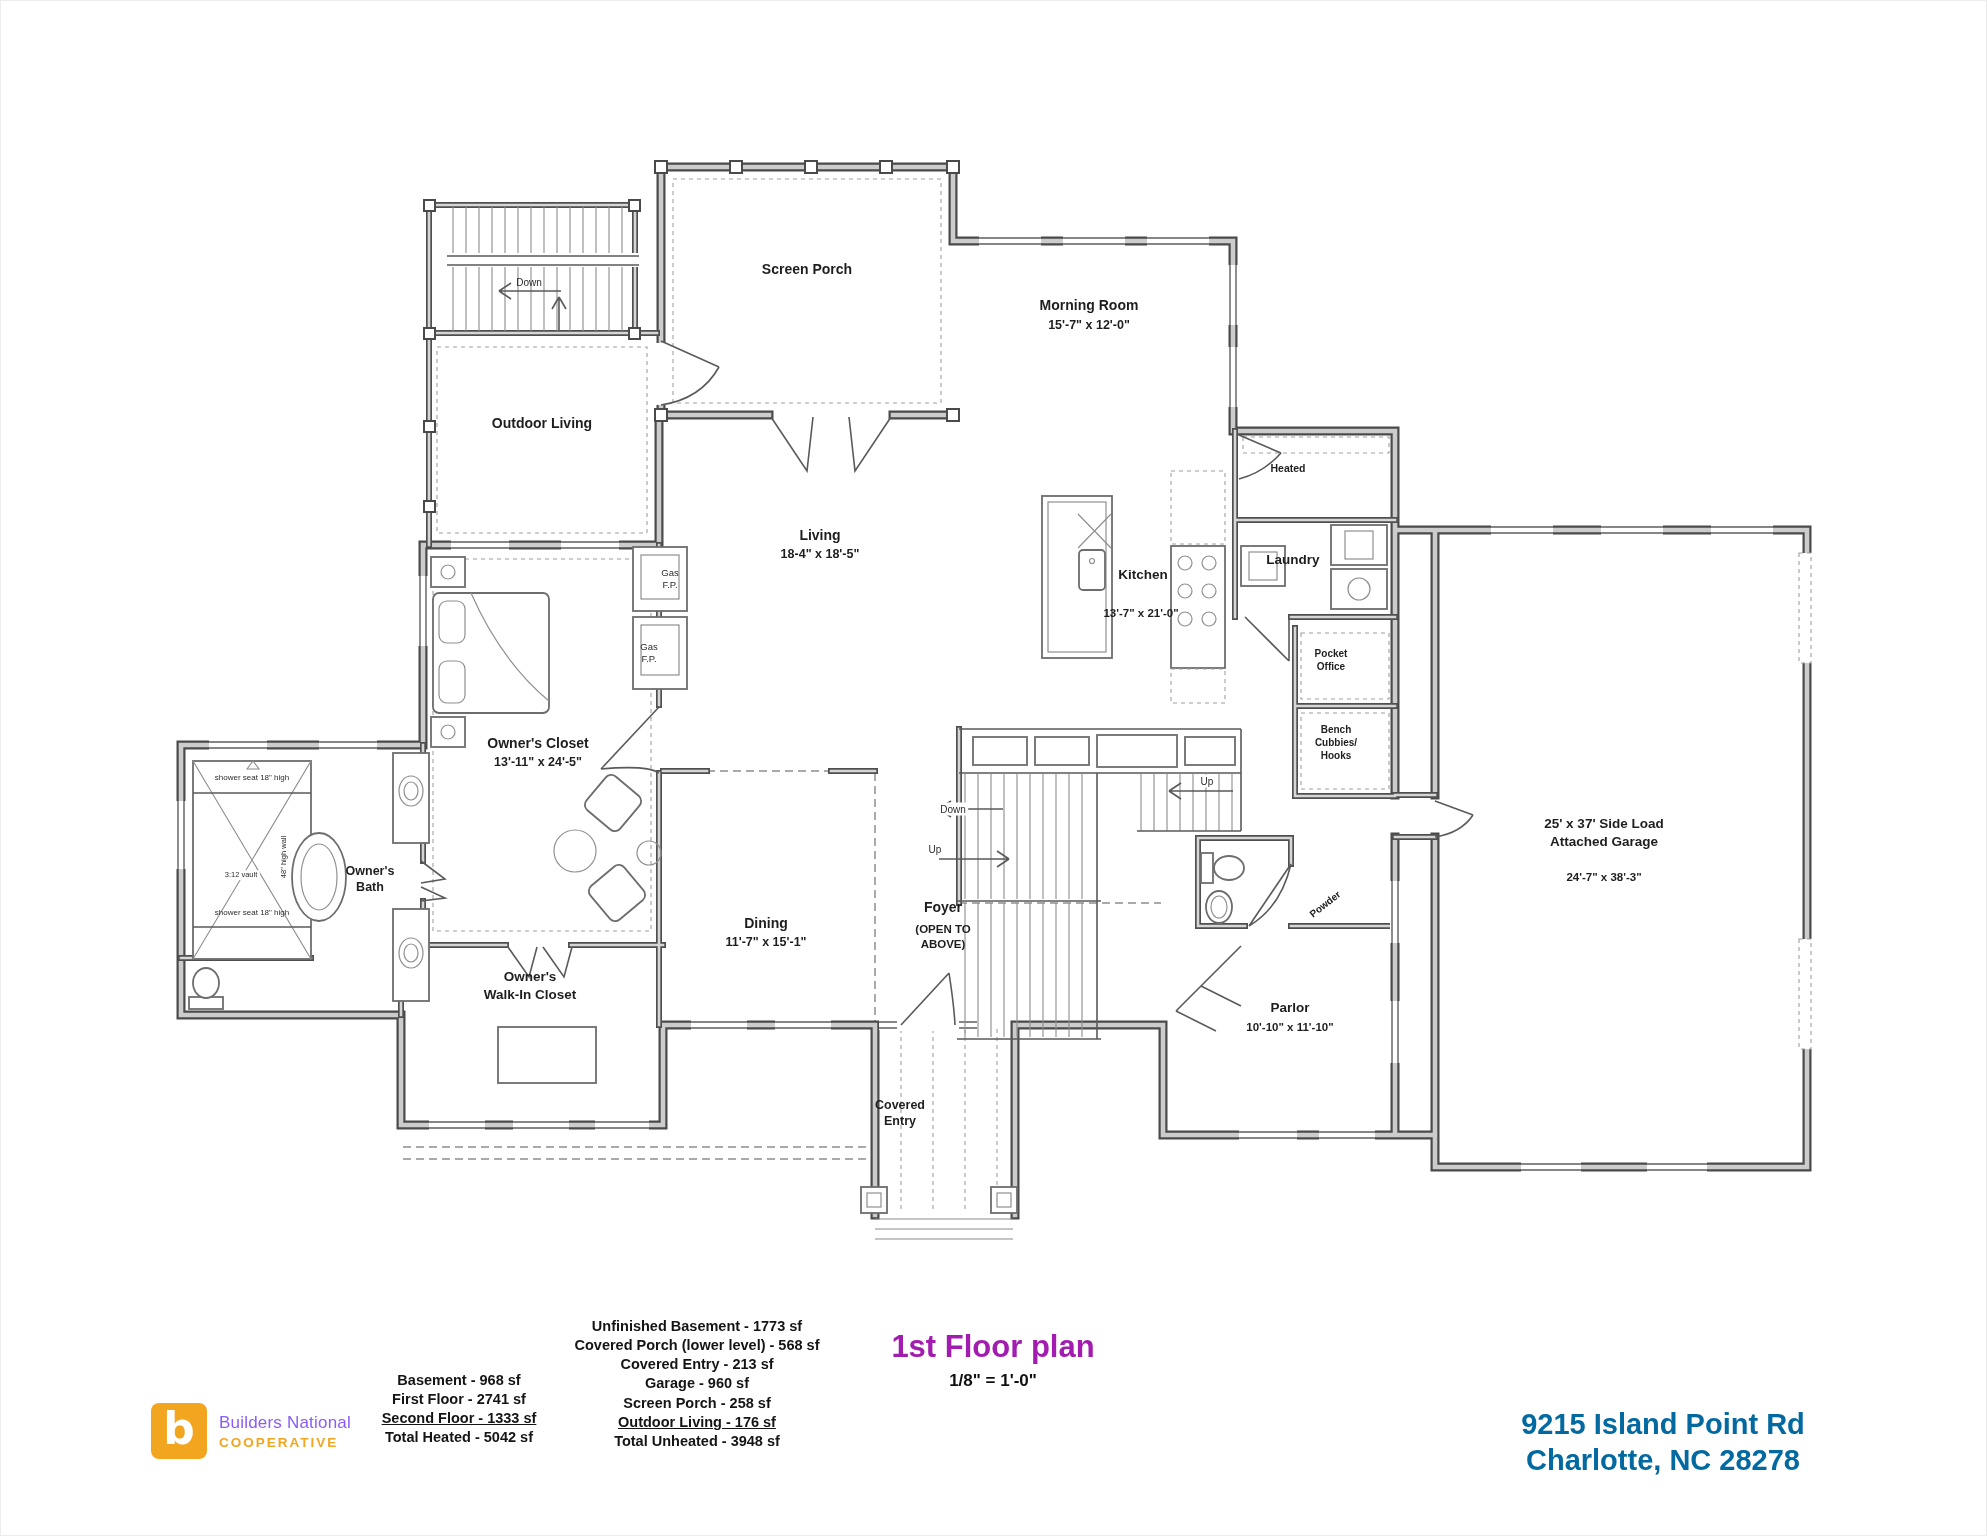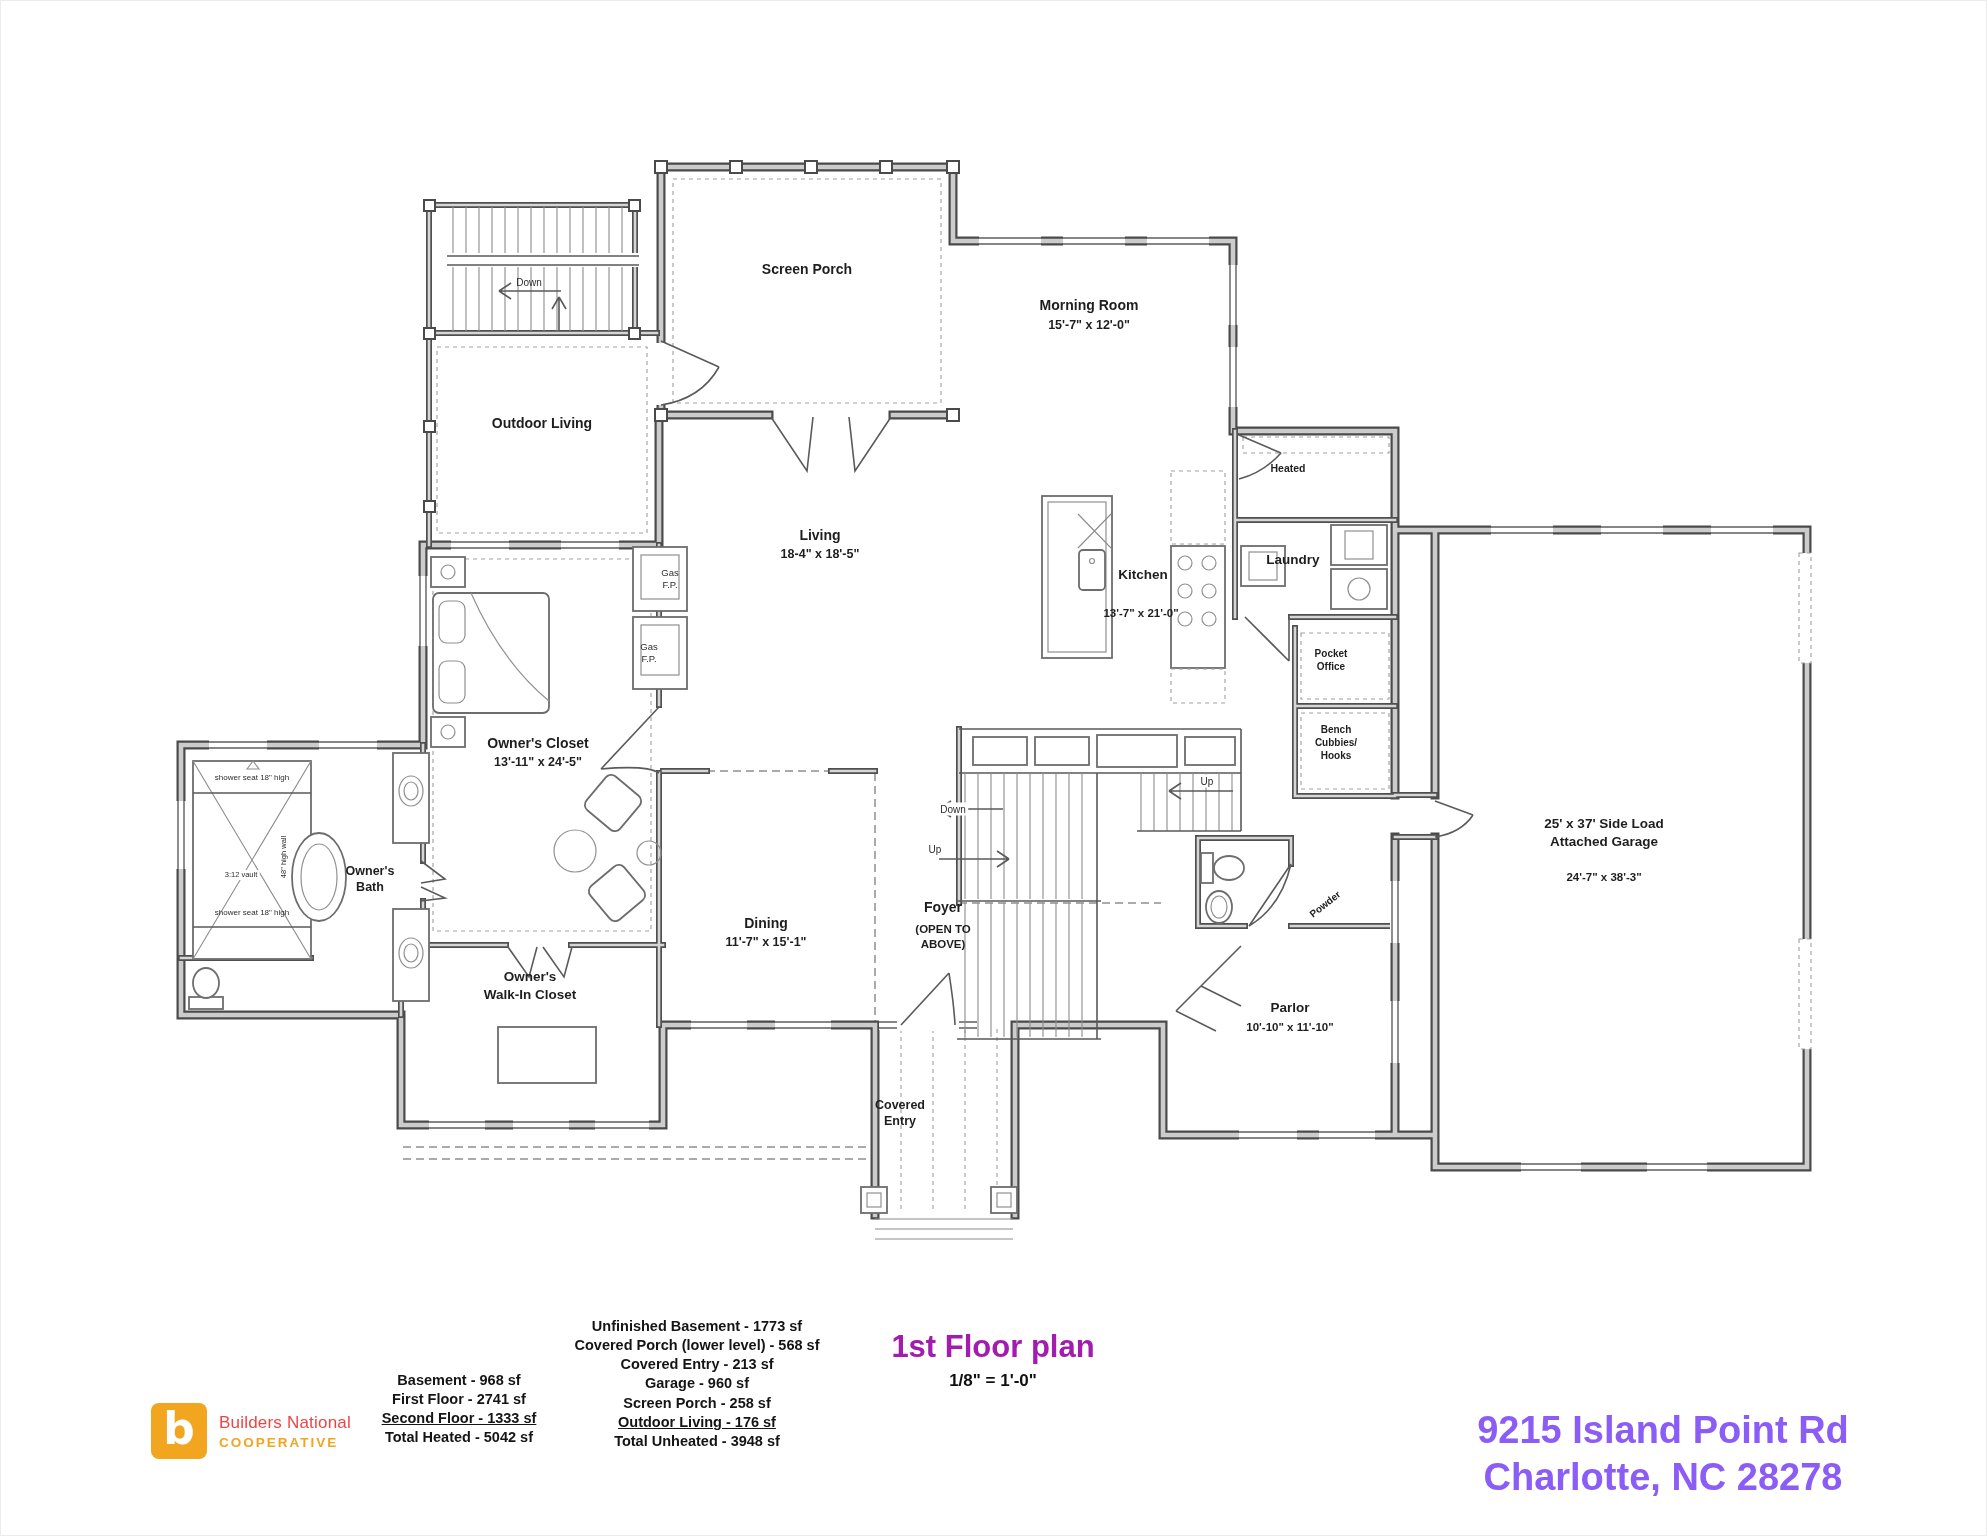--- a/index.html
+++ b/index.html
@@ -29,28 +29,28 @@
   .rot90{transform:translate(-50%,-50%) rotate(-90deg);}
 
   .stats{position:absolute;transform:translateX(-50%);text-align:center;color:#141414;
          font-weight:600;font-size:14.5px;line-height:1.32;}
   .stats div{white-space:nowrap;}
   .u{text-decoration:underline;}
   .plan-title{position:absolute;transform:translateX(-50%);text-align:left;color:#a21caf;
               font-weight:600;font-size:31px;white-space:nowrap;}
   .plan-scale{position:absolute;transform:translateX(-50%);text-align:center;color:#101010;
               font-weight:600;font-size:17px;white-space:nowrap;}
-  .address{position:absolute;transform:translateX(-50%);text-align:center;color:#8b5cf6;
-           font-weight:700;font-size:38px;line-height:1.24;white-space:nowrap;}
+  .address{position:absolute;transform:translateX(-50%);text-align:center;color:#0369a1;
+           font-weight:700;font-size:29px;line-height:1.24;white-space:nowrap;}
   .logo{position:absolute;display:flex;align-items:center;gap:12px;}
   .logo-mark{width:56px;height:56px;border-radius:8px;display:flex;align-items:center;
              justify-content:center;background:#F2A51F;}
   .logo-mark span{color:#fff;font-weight:700;font-size:44px;line-height:1;margin-top:-5px;
                   font-family:"DejaVu Sans",sans-serif;}
-  .logo-l1{color:#ef4444;font-size:17px;font-weight:400;letter-spacing:.2px;}
+  .logo-l1{color:#8b5cf6;font-size:17px;font-weight:400;letter-spacing:.2px;}
   .logo-l2{color:#F2A51F;font-size:13.5px;font-weight:700;letter-spacing:2px;margin-top:2px;}
 </style>
 </head>
 <body>
 
 <div class="sheet">
 
   <svg class="plan-svg" width="1987" height="1536" viewBox="0 0 1987 1536">
 
     <g>

